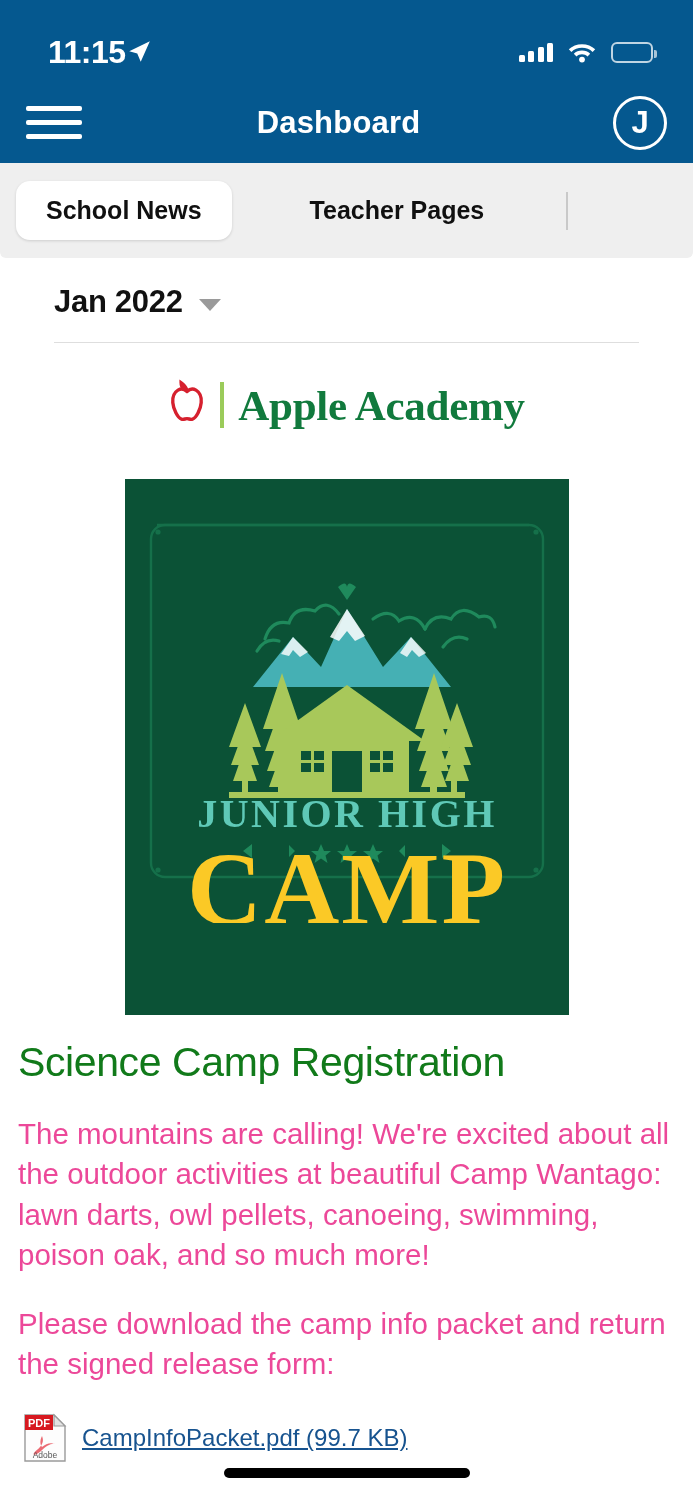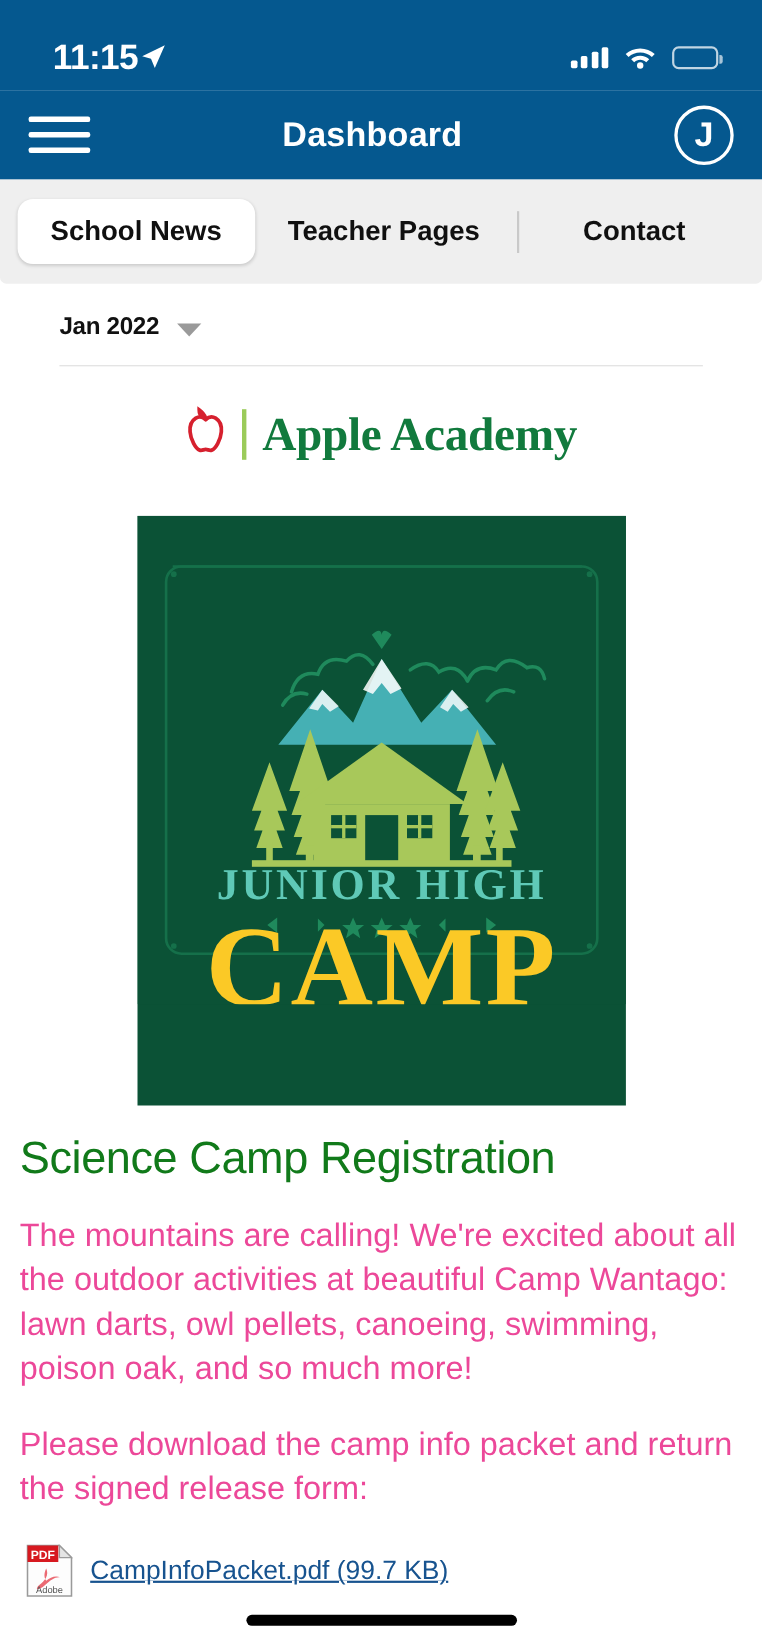--- a/index.html
+++ b/index.html
@@ -47,32 +47,33 @@
   .avatar {
     margin-left: auto; width: 54px; height: 54px; border-radius: 50%;
     border: 3px solid #fff; display:flex; align-items:center; justify-content:center;
     color:#fff; font-size: 31px; font-weight: bold; z-index: 2;
   }
 
   
   .tabbar {
     background: #EFEFEF; padding: 18px 16px; display: flex; align-items: center;
     border-radius: 0 0 6px 6px;
+    gap: 48px;
   }
   .tab {
     font-size: 25px; font-weight: bold; color: #101010;
     padding: 15px 30px; white-space: nowrap; cursor: pointer;
   }
   .tab.active { background:#fff; border-radius: 14px; box-shadow: 0 1px 3px rgba(0,0,0,.14); }
   .tab-sep { width: 2px; height: 38px; background: #C9C9C9; margin: 0 4px; flex: none; }
   .tab-spacer { flex: 1 1 auto; }
 
   
   .month-row { display:flex; align-items:center; gap: 16px; padding: 26px 54px 0 54px; }
-  .month-label { font-size: 22px; font-weight: bold; color: #111; letter-spacing: -0.3px; }
+  .month-label { font-size: 31px; font-weight: bold; color: #111; letter-spacing: -0.3px; }
   .caret { width: 0; height: 0; border-left: 11px solid transparent; border-right: 11px solid transparent;
            border-top: 12px solid #9A9A9A; margin-top: 5px; }
   .hr { height: 1px; background: #DEDEDE; margin: 22px 54px 0 54px; }
 
   
   .brand { display:flex; align-items:center; justify-content:center; gap: 14px; padding: 36px 0 10px 0; }
   .brand-divider { width: 4px; height: 46px; background: #9BCB5A; }
   .brand-name { font-family: "Liberation Serif", serif; font-size: 43px; font-weight: bold;
                 color: #117A3D; letter-spacing: -0.3px; }
 

